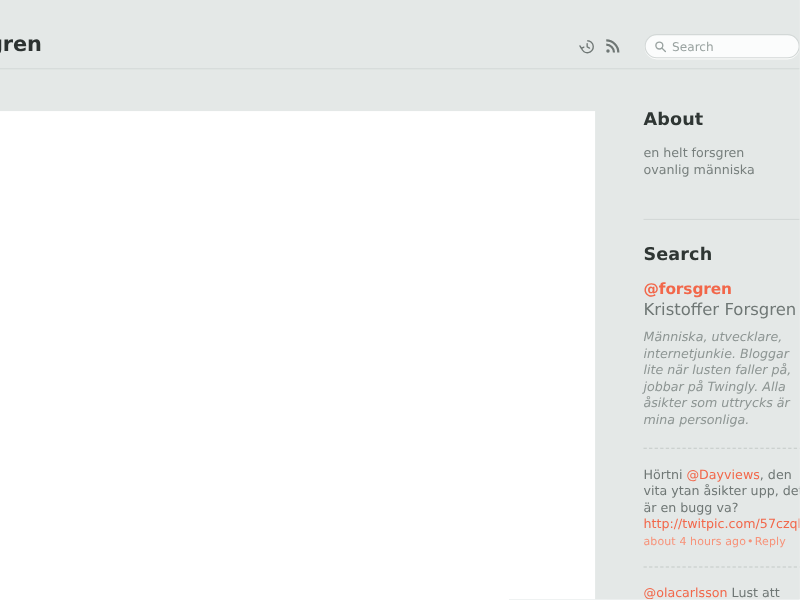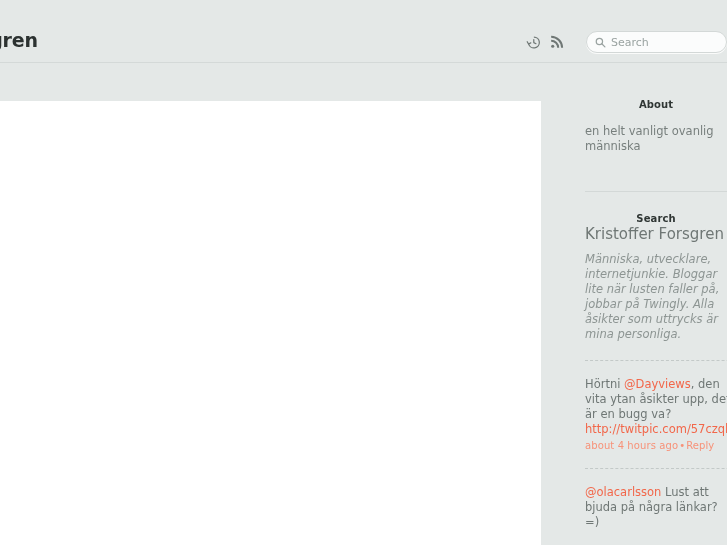--- a/index.html
+++ b/index.html
@@ -124,26 +124,25 @@
     overflow: hidden;
   }
 
   .sb-inner {
     padding: 0 0 0 33px;
     width: 175px;
     box-sizing: border-box;
   }
 
   .sb-heading {
-    font-size: 10px;
+    font-size: 16px;
     font-weight: bold;
     color: #2f3634;
     margin: 0;
     letter-spacing: 0.1px;
-    text-align: center;
   }
 
   #about-heading { padding-top: 35px; }
 
   .sb-text {
     font-size: 11.5px;
     line-height: 15px;
     color: #777f7d;
     margin: 0;
   }
@@ -289,28 +288,29 @@
     </div>
   </div>
 
   <div id="content"></div>
 
   <div id="sidebar">
     <div class="sb-inner">
 
       <div>
         <h3 id="about-heading" class="sb-heading">About</h3>
-        <p id="about-text" class="sb-text">en helt vanligt ovanlig människa</p>
+        <p id="about-text" class="sb-text">en helt forsgren ovanlig människa</p>
       </div>
 
       <hr id="rule-about" class="rule-solid">
 
       <div>
         <h3 id="twitter-heading" class="sb-heading">Search</h3>
 
+        <a id="twitter-handle" href="#">@forsgren</a>
 
         <div id="twitter-realname">Kristoffer Forsgren</div>
 
         <div id="twitter-bio">Människa, utvecklare, internetjunkie. Bloggar lite när lusten faller på, jobbar på Twingly. Alla åsikter som uttrycks är mina personliga.</div>
 
         <hr id="rule-bio" class="rule-dashed">
 
         <div class="tweet">
           <p class="tweet-text">
             <span>Hörtni </span><a class="mention" href="#">@Dayviews</a><span>, den vita ytan åsikter upp, det är en bugg va?</span>

